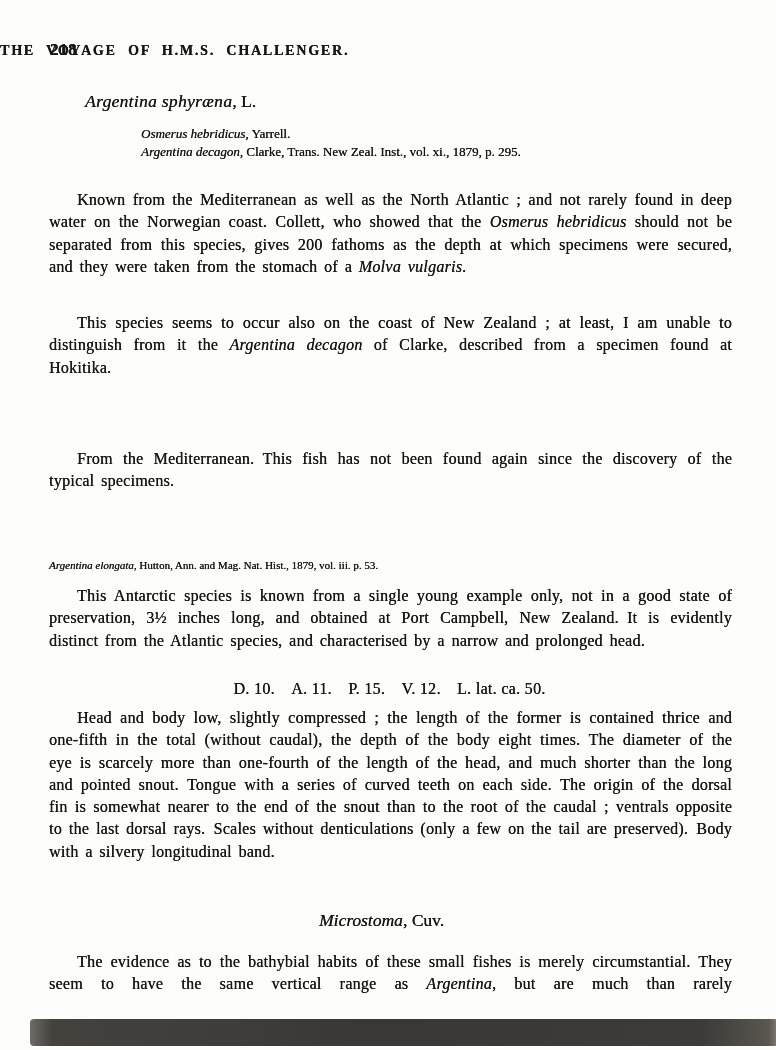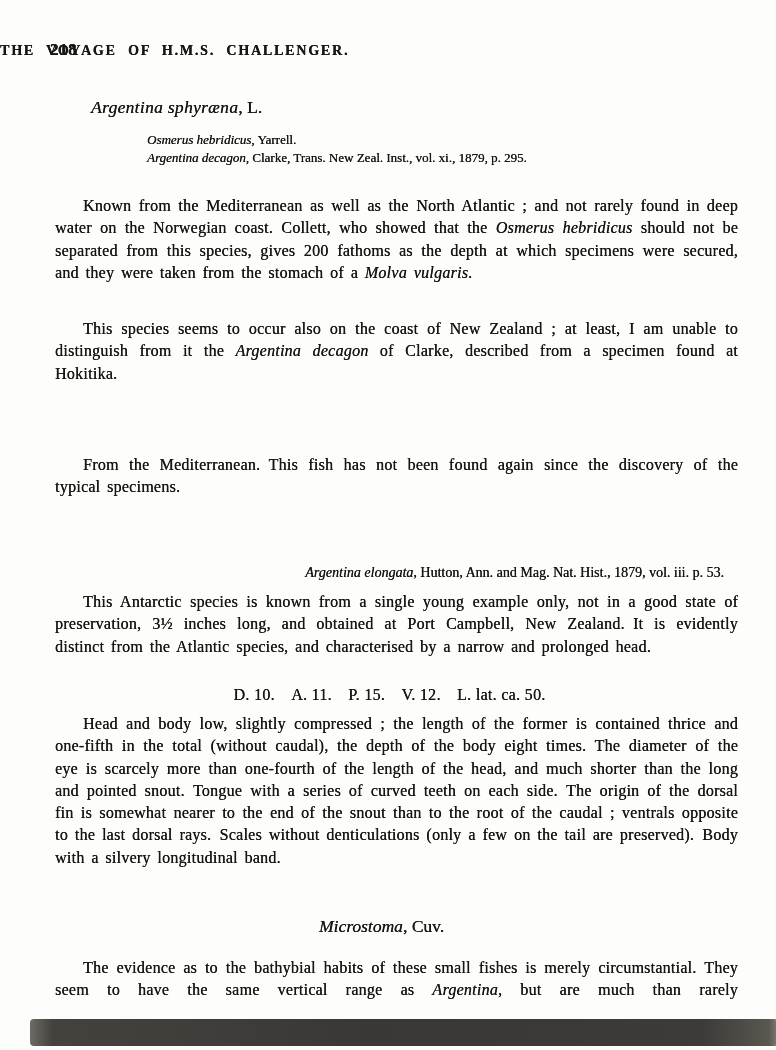--- a/index.html
+++ b/index.html
@@ -32,21 +32,21 @@
     letter-spacing: 1.8px;
     word-spacing: 6px;
   }
   .content {
     position: absolute;
     left: 48px;
     top: 0;
     width: 683px;
     height: 1050px;
   }
-  .content > div, .content > p { position: absolute; margin: 7px; }
+  .content > div, .content > p { position: absolute; margin: 1px; }
   .sp-head {
     left: 36px;
     right: 0;
     font-size: 17.5px;
   }
   .sp-head i { letter-spacing: 0.3px; }
   .syn {
     left: 92px;
     right: 0;
     font-size: 13px;
@@ -60,22 +60,22 @@
     line-height: 22.3px;
     text-align: justify;
     text-indent: 28px;
     word-spacing: 2.5px;
     letter-spacing: 0.25px;
   }
   .para.last-justify { text-align-last: justify; }
   .citation {
     left: 0;
     right: 0;
-    font-size: 14px;
-    text-align: right;
+    font-size: 11px;
+    text-align: left;
     white-space: nowrap;
   }
   .formula {
     left: 0;
     right: 0;
     font-size: 16px;
     text-align: center;
     letter-spacing: 0.3px;
   }
   .h-center {

